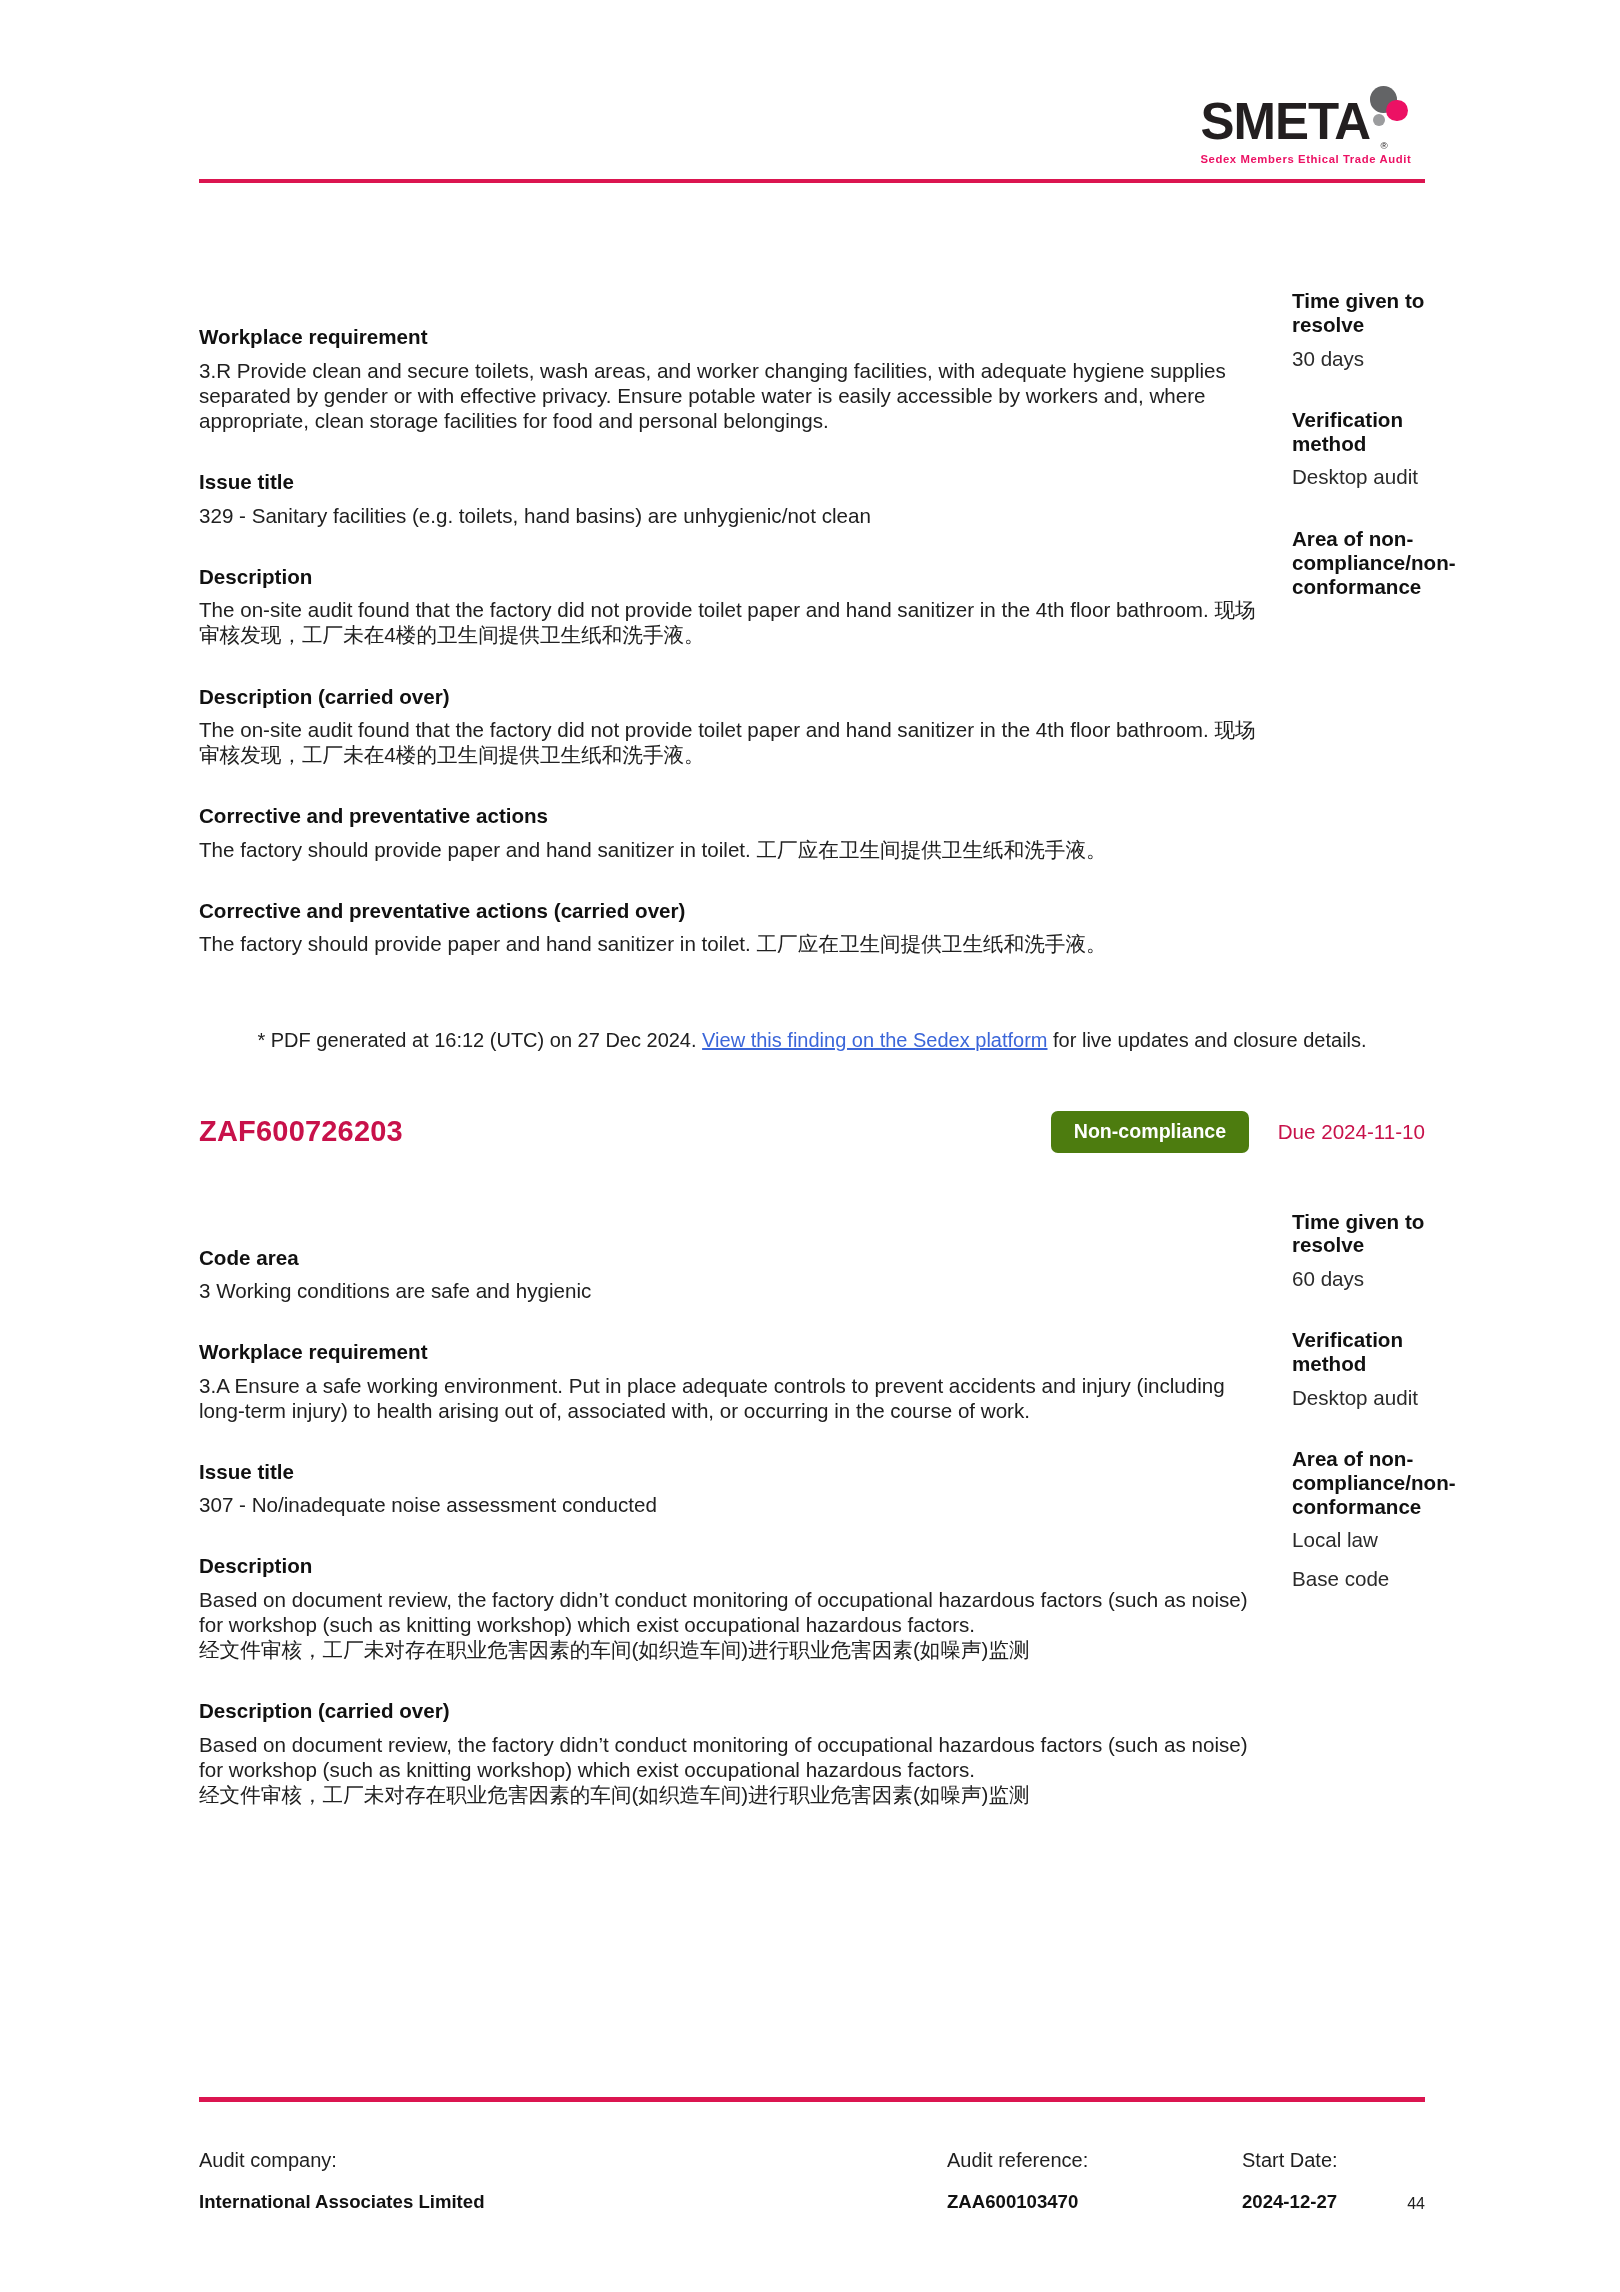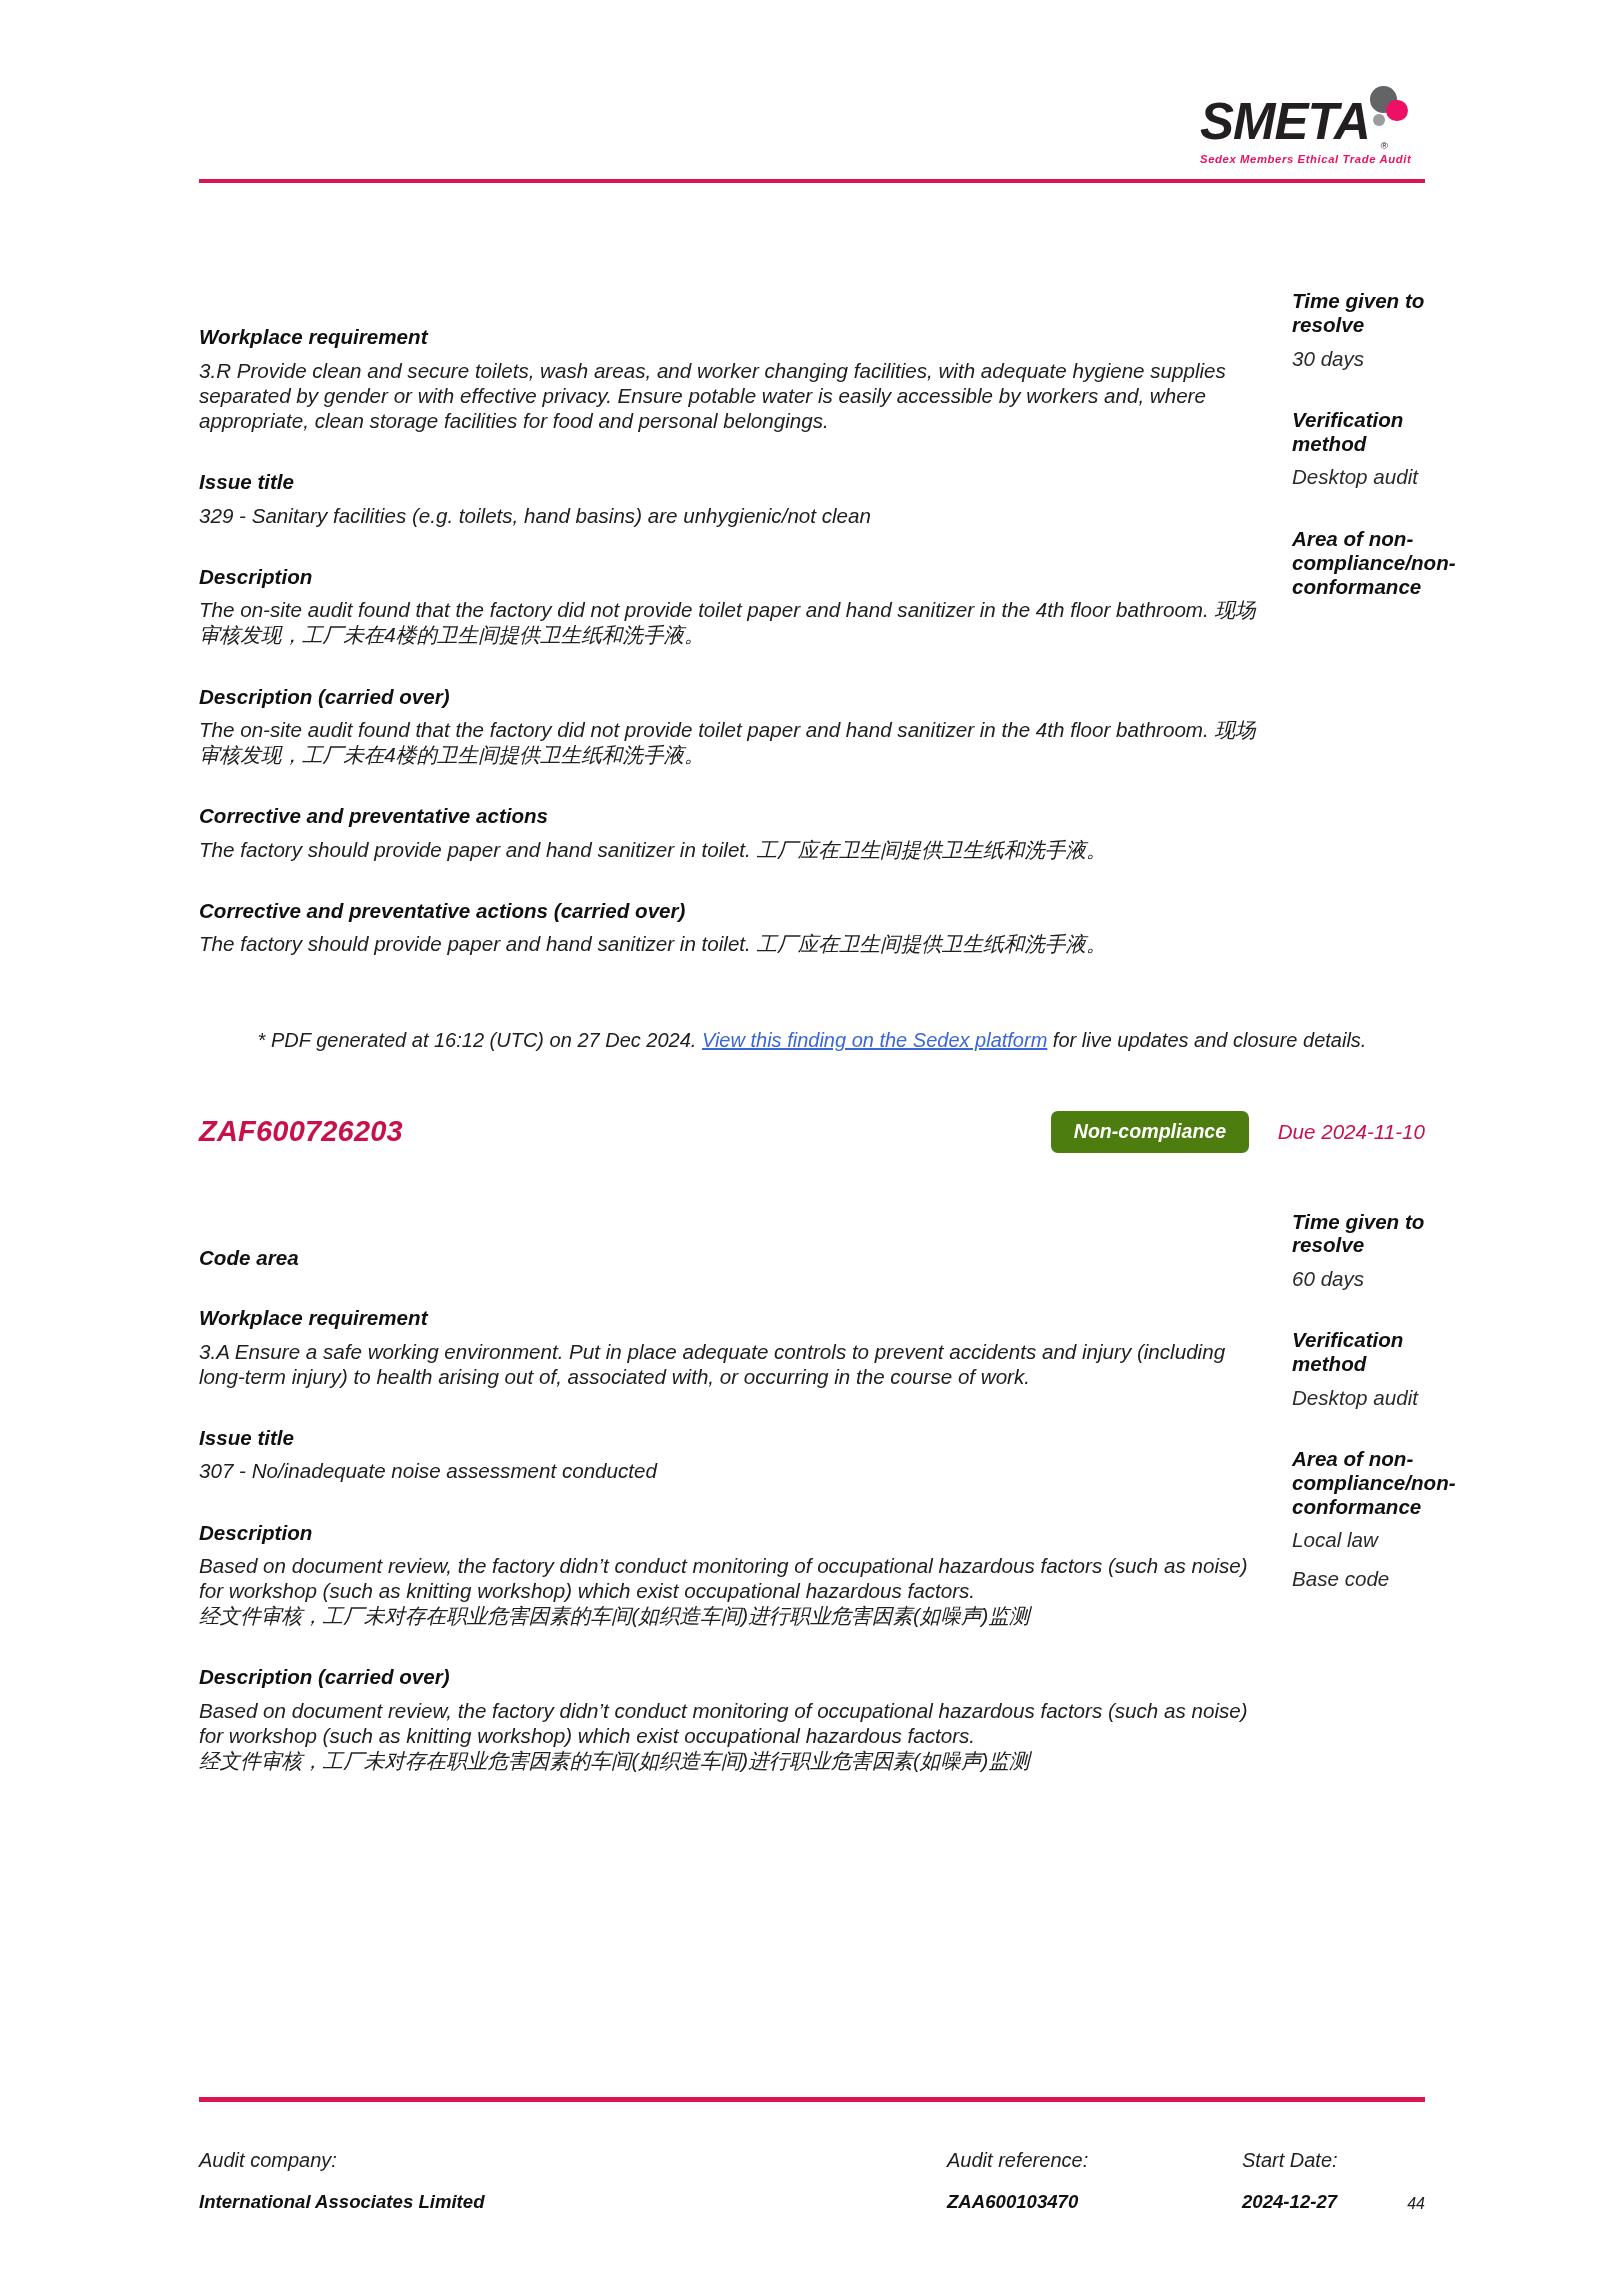--- a/index.html
+++ b/index.html
@@ -8,21 +8,20 @@
 
   .page {
     position: relative;
     width: 1324px;
     height: 2293px;
     margin: 0 auto;
     background: #ffffff;
     display: flex;
     flex-direction: column;
     padding: 0 47px 0 51px;
-    font-style: italic;
   }
 
   
   .header { padding-top: 96px; }
   .logo-wrap {
     display: flex;
     justify-content: flex-end;
     padding-right: 13.7px;
   }
   .logo {
@@ -226,20 +225,21 @@
     <div class="finding-header-right">
       <div class="status-badge">Non-compliance</div>
       <div class="due-date">Due 2024-11-10</div>
     </div>
   </div>
 
   <div class="section second">
     <div class="col-left">
       <div class="block">
         <div class="block-label">Code area</div>
+        <div class="block-text">3 Working conditions are safe and hygienic</div>
       </div>
       <div class="block">
         <div class="block-label">Workplace requirement</div>
         <div class="block-text">3.A Ensure a safe working environment. Put in place adequate controls to prevent accidents and injury (including long-term injury) to health arising out of, associated with, or occurring in the course of work.</div>
       </div>
       <div class="block">
         <div class="block-label">Issue title</div>
         <div class="block-text">307 - No/inadequate noise assessment conducted</div>
       </div>
       <div class="block">

